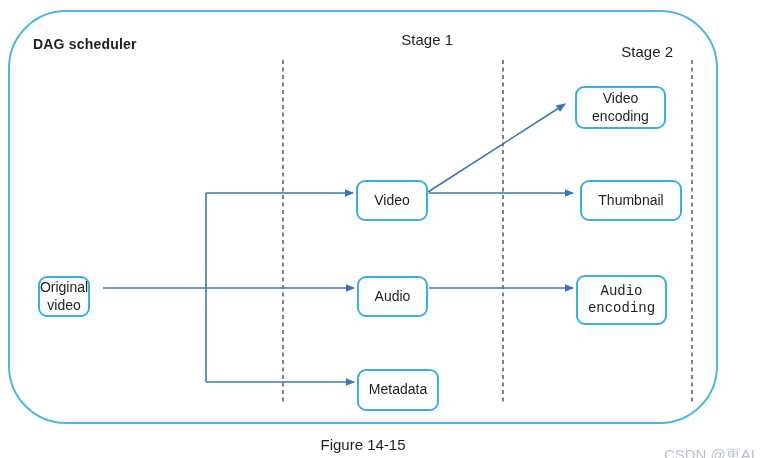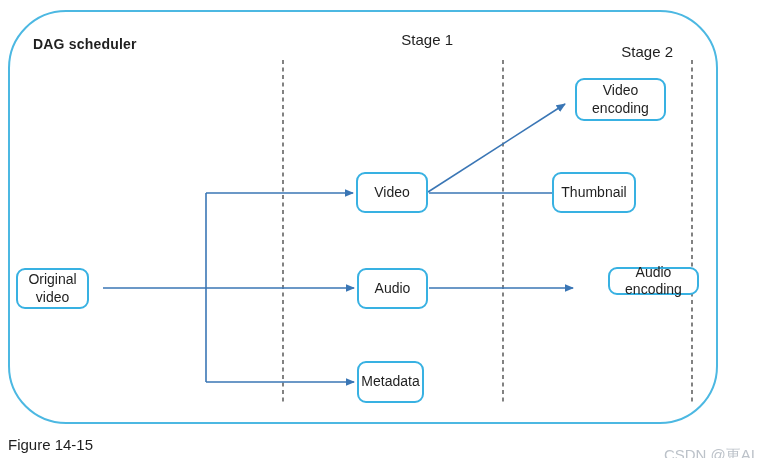--- a/index.html
+++ b/index.html
@@ -53,31 +53,33 @@
     border:2px solid var(--node-border);
     border-radius:9px;
     background:#ffffff;
     display:flex;
     align-items:center;
     justify-content:center;
     text-align:center;
     font-size:14px;
     line-height:1.25;
     padding:2px 4px;
+    margin-top:8px;
   }
-  .n-original{left:16px;top:268px;width:73px;height:41px;}
+  .n-original{left:38px;top:268px;width:52px;height:41px;}
   .n-video{left:356px;top:172px;width:72px;height:41px;}
   .n-audio{left:357px;top:268px;width:71px;height:41px;}
-  .n-metadata{left:357px;top:361px;width:67px;height:42px;}
+  .n-metadata{left:357px;top:361px;width:82px;height:42px;}
   .n-video-enc{left:575px;top:78px;width:91px;height:43px;}
-  .n-thumbnail{left:552px;top:172px;width:84px;height:41px;}
-  .n-audio-enc{left:608px;top:267px;width:91px;height:28px;}
+  .n-thumbnail{left:580px;top:172px;width:102px;height:41px;}
+  .n-audio-enc{left:576px;top:267px;width:91px;height:50px;font-family:Liberation Mono, monospace;}
   .caption{
     position:absolute;
     left:8px;top:436px;width:710px;
+    text-align:center;
     font-size:15px;
   }
   .watermark{
     position:absolute;
     right:8px;top:446px;
     font-size:15px;
     color:var(--watermark);
   }
 </style>
 </head>

